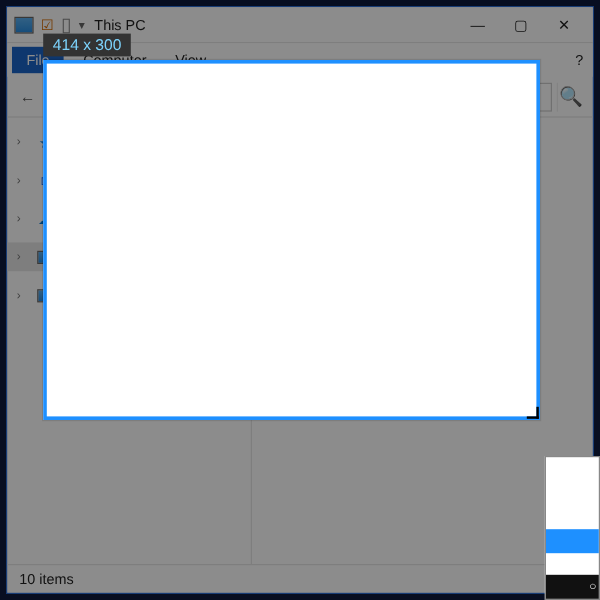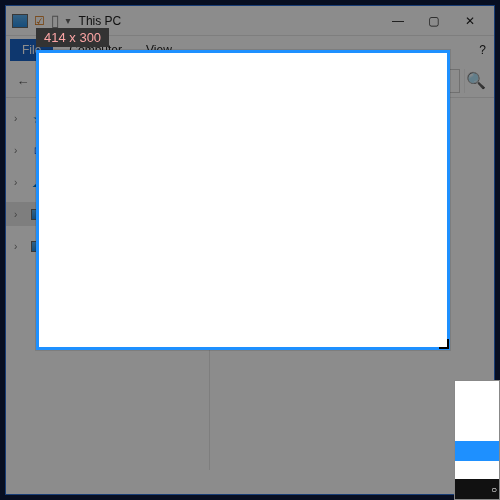--- a/index.html
+++ b/index.html
@@ -28,21 +28,21 @@
 .side .item { display:flex; align-items:center; padding: 5px 8px; gap:6px; }
 .side .item.sel { background:#e6e6e6; }
 .side .tw { width:10px; color:#777; font-size:10px; }
 .side .ic { width:16px; height:14px; display:flex; align-items:center; justify-content:center; }
 .content { flex:1; padding: 10px 12px; font-size:13px; }
 .group { color:#0b3d91; display:flex; align-items:center; gap:6px; margin-bottom:14px; }
 .group .arw { color:#555; font-size:11px; }
 .status { height:24px; border-top:1px solid #e5e5e5; font-size:12px; padding:3px 10px; color:#222; display:flex; align-items:center; }
 
 .capture { position:absolute; top:50px; left:36px; width:414px; height:300px; background:#fff; border:3px solid #1e90ff; z-index:10; box-shadow: 0 0 0 1px rgba(0,0,0,0.1); }
-.dimlabel { position:absolute; top:28px; left:36px; background:#333; color:#fca5a5; font-size:13px; padding:2px 8px; z-index:11; }
+.dimlabel { position:absolute; top:28px; left:36px; background:#333; color:#7dd3fc; font-size:13px; padding:2px 8px; z-index:11; }
 .handle { position:absolute; width:14px; height:14px; right:-2px; bottom:-2px; }
 .handle:before, .handle:after { content:""; position:absolute; background:#000; }
 .handle:before { width:10px; height:2px; bottom:0; right:0; }
 .handle:after { width:2px; height:10px; bottom:0; right:0; }
 
 .tray { position:absolute; right:0; bottom:0; width:46px; height:120px; background:#fff; border:1px solid #888; z-index:12; }
 .tray .hl { position:absolute; top:60px; left:0; right:0; height:20px; background:#1e90ff; }
 .tray .dk { position:absolute; bottom:0; left:0; right:0; height:20px; background:#111; color:#fff; font-size:10px; display:flex; align-items:center; justify-content:flex-end; padding-right:2px; gap:4px; }
 </style>
 </head>
@@ -125,20 +125,23 @@
       <div class="group">
         <span class="arw">›</span>
         <span>Folders (6)</span>
       </div>
       <div class="group">
         <span class="arw">›</span>
         <span>Devices and drives (4)</span>
       </div>
     </div>
   </div>
+  <div class="status">
+    <span>10 items</span>
+  </div>
 </div>
 
 <div class="dim"></div>
 
 <div class="dimlabel">414 x 300</div>
 
 <div class="capture">
   <div class="handle"></div>
 </div>
 

